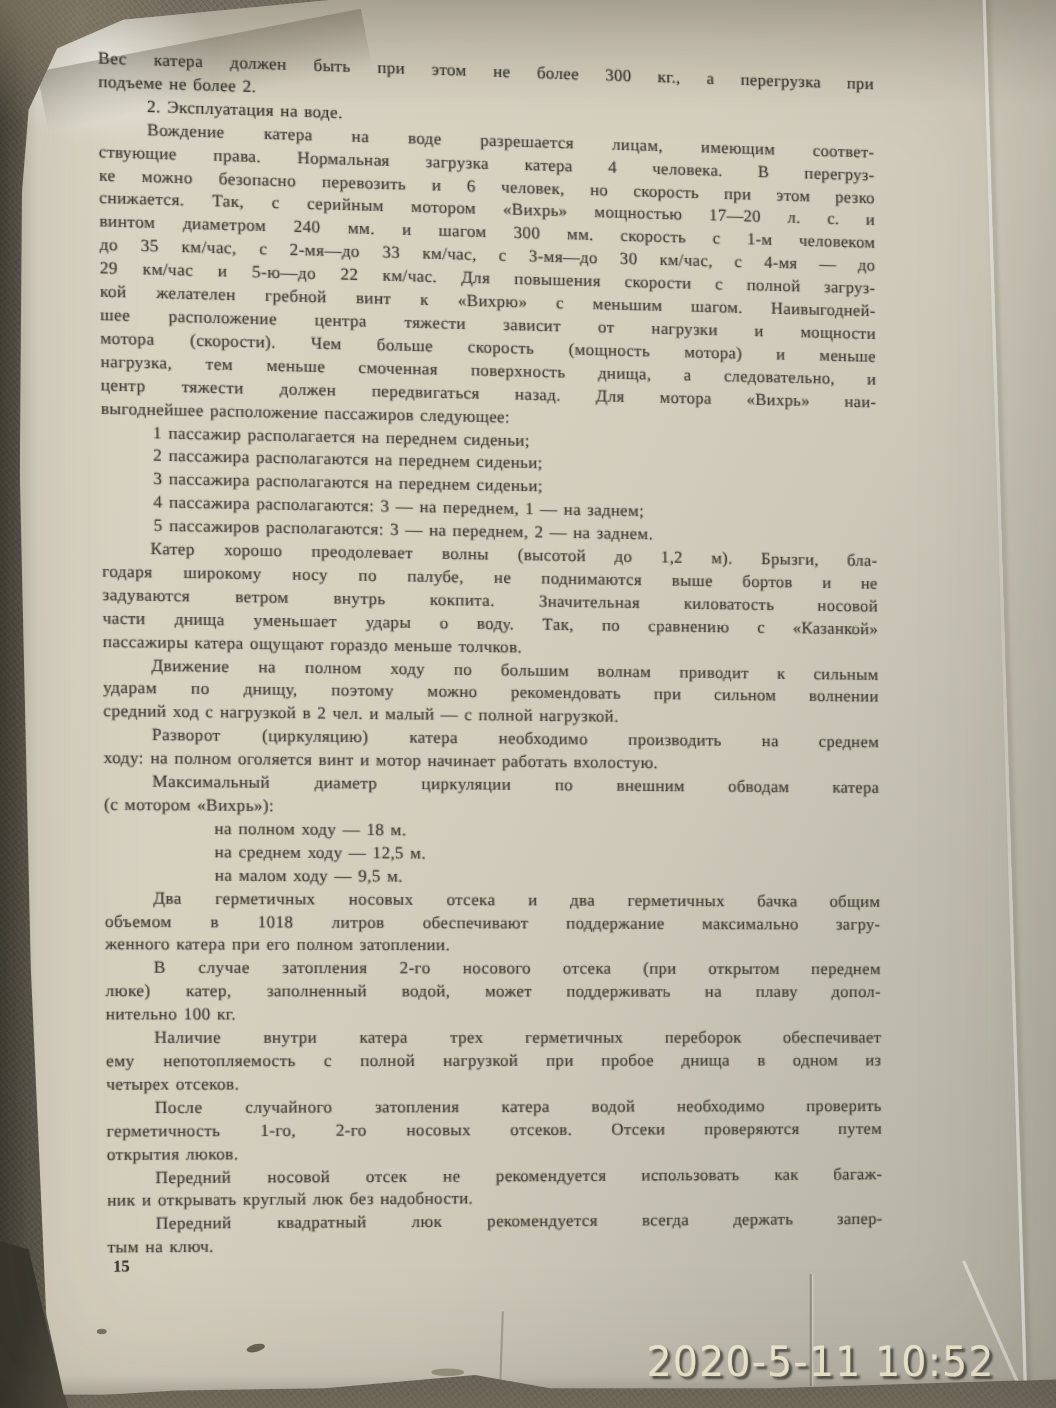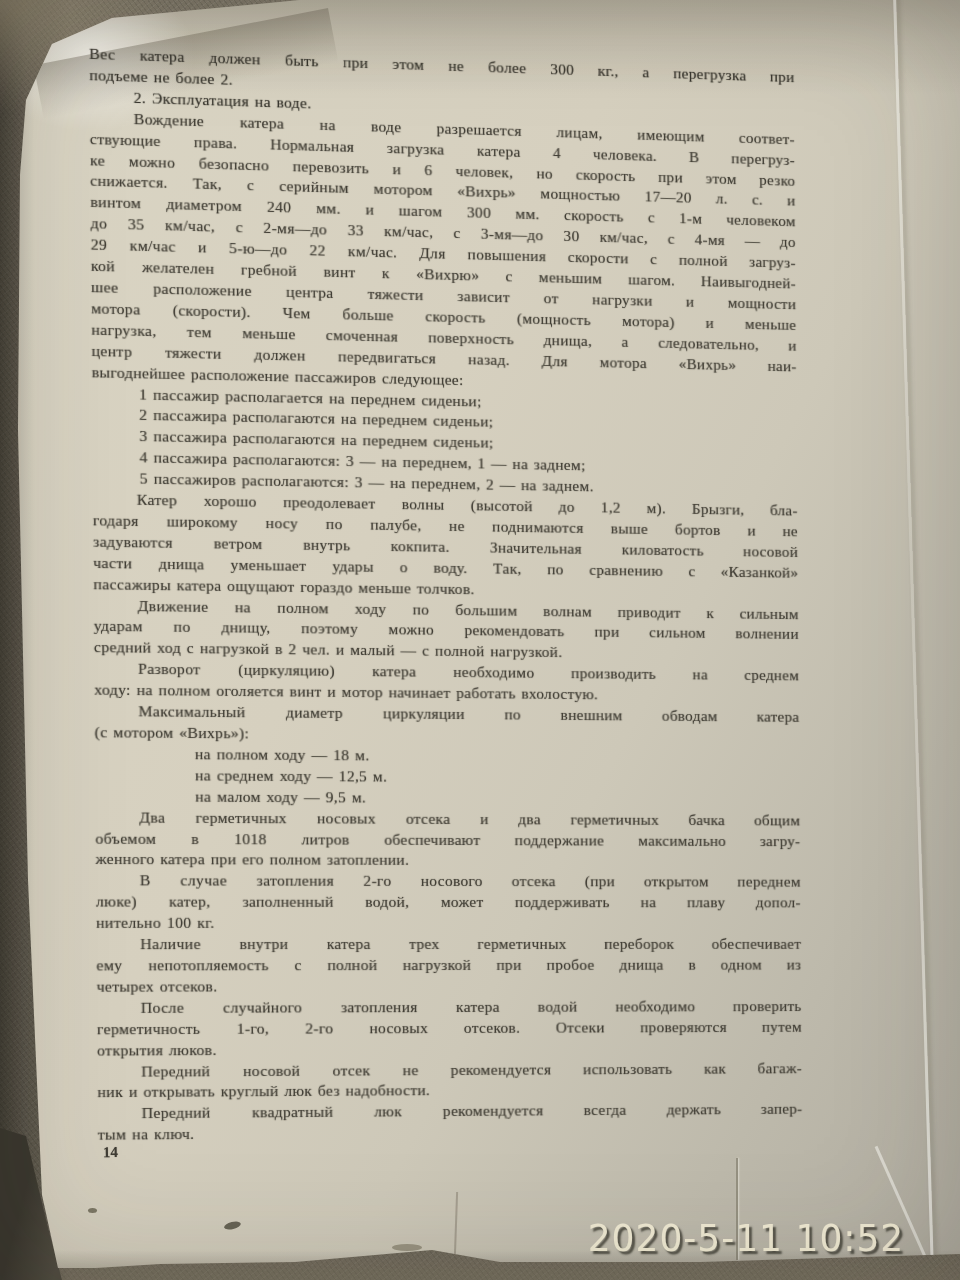--- a/index.html
+++ b/index.html
@@ -173,17 +173,17 @@
         <div class="line para">четырех отсеков.</div>
         <div class="line para first just">После случайного затопления катера водой необходимо проверить</div>
         <div class="line para just">герметичность 1-го, 2-го носовых отсеков. Отсеки проверяются путем</div>
         <div class="line para">открытия люков.</div>
         <div class="line para first just">Передний носовой отсек не рекомендуется использовать как багаж-</div>
         <div class="line para">ник и открывать круглый люк без надобности.</div>
         <div class="line para first just">Передний квадратный люк рекомендуется всегда держать запер-</div>
         <div class="line para">тым на ключ.</div>
       </div>
 
-    <div class="page-number">14</div>
+    <div class="page-number">15</div>
   </div>
 
   <div class="timestamp">2020-5-11 10:52</div>
 </div>
 
 </body></html>

